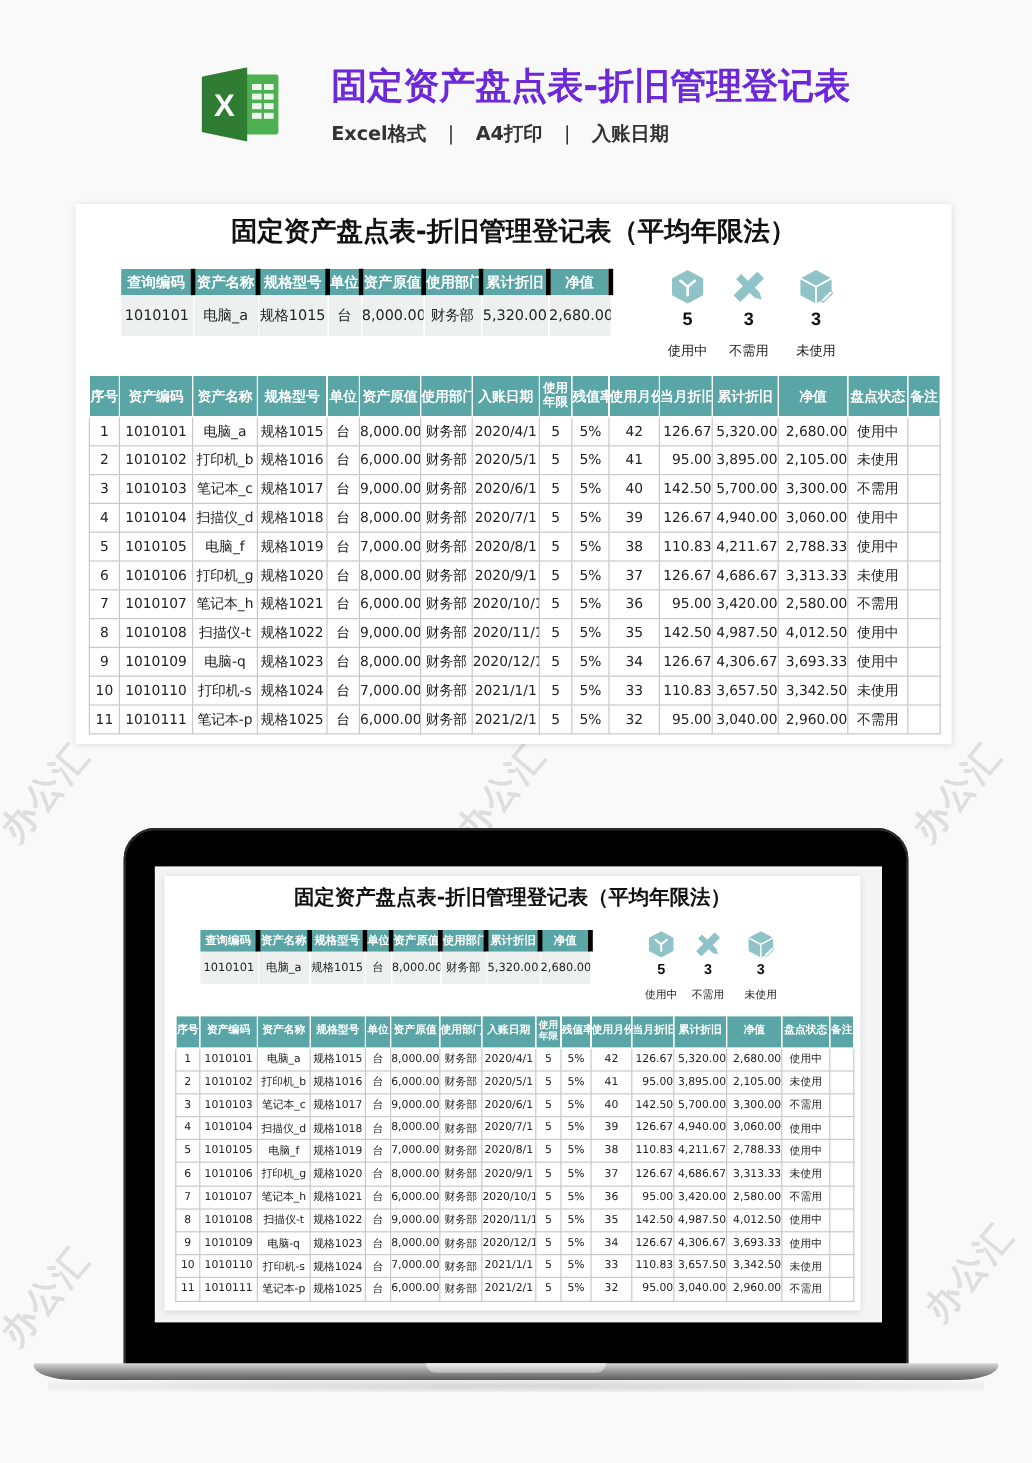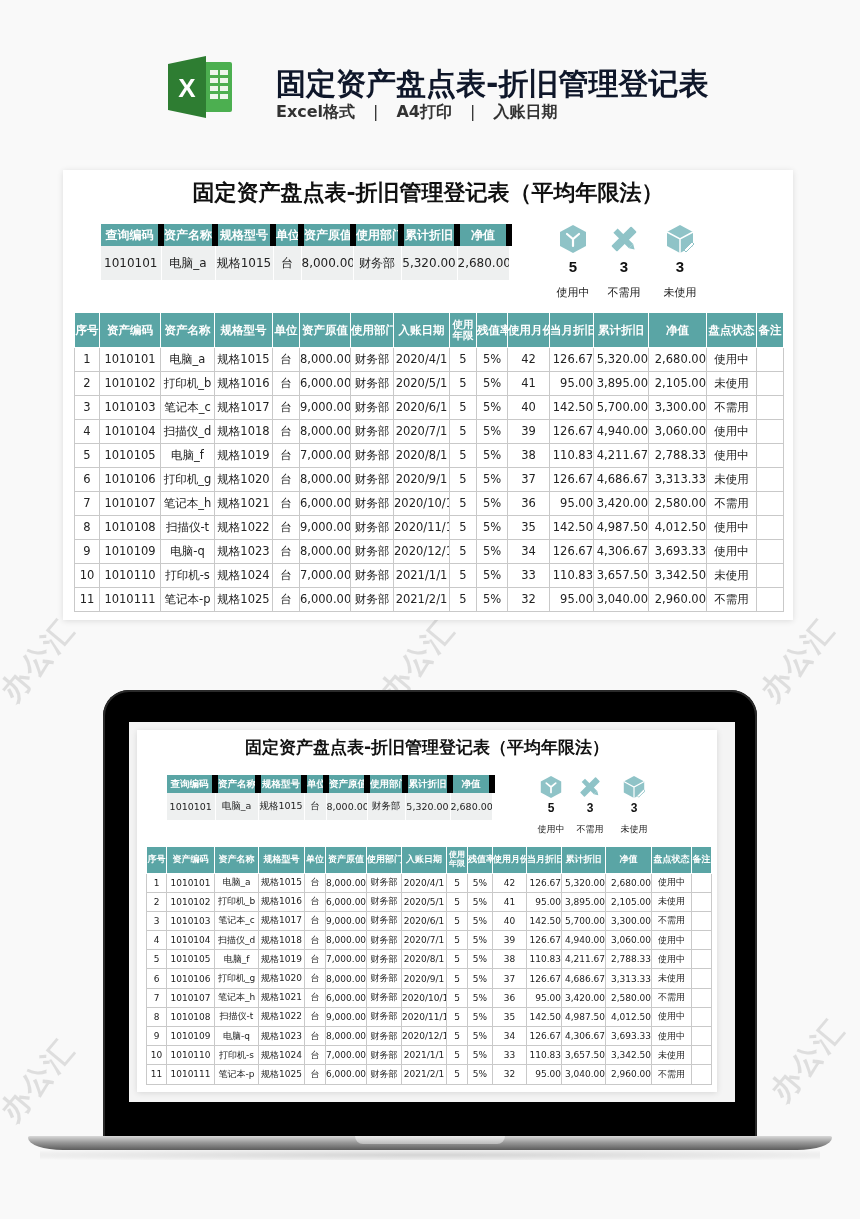--- a/index.html
+++ b/index.html
@@ -2,35 +2,35 @@
 <html><head>
 <meta charset="utf-8">
 <style>
   * { box-sizing: border-box; margin: 0; padding: 0; }
   html, body { width: 860px; height: 1219px; background: #f9f9f9; overflow: hidden; }
   body { position: relative; font-family: "DejaVu Sans", "Liberation Sans", sans-serif; color: #222; }
 
   
   .banner { position: absolute; left: 0; top: 0; width: 860px; height: 160px; }
   .xl-logo { position: absolute; left: 168px; top: 56px; width: 66px; height: 62px; }
-  .banner-title { position: absolute; left: 276px; top: 64px; font-size: 30px; font-weight: bold; color: #0f172a; letter-spacing: 0px; white-space: nowrap; }
+  .banner-title { position: absolute; left: 276px; top: 52px; font-size: 30px; font-weight: bold; color: #6d28d9; letter-spacing: 0px; white-space: nowrap; }
   .banner-sub { position: absolute; left: 276px; top: 102px; font-size: 16px; font-weight: bold; color: #333; white-space: nowrap; display: flex; gap: 0; }
   .banner-sub .sep { margin: 0 18px; font-weight: normal; }
 
   
   .sheet { position: absolute; background: #fff; box-shadow: 0 1px 6px rgba(0,0,0,0.12); }
   .sheet.top { left: 63px; top: 170px; width: 730px; height: 450px; }
 
   .sheet-title { position: absolute; font-weight: bold; color: #111; white-space: nowrap; text-align: center; }
   .top .sheet-title { left: 0; top: 176px; width: 100%; font-size: 22px; }
 
   table { border-collapse: collapse; table-layout: fixed; }
   .teal { background: #5aa5a5; color: #fff; font-weight: bold; }
   .q-table td { text-align: center; white-space: nowrap; overflow: hidden; }
-  .q-table .teal td { border-right: 6px solid #000000; }
+  .q-table .teal td { border-right: 4px solid #000000; }
   .q-table .vals td { background: #eef0f0; border-right: 1px solid #fff; color: #222; }
 
   .main-table td { border: 1px solid #c9c9c9; text-align: center; white-space: nowrap; overflow: hidden; color: #222; }
   .main-table tr.head td { background: #5aa5a5; color: #fff; font-weight: bold; border: 1px solid #fff; border-top: none; line-height: 1.05; }
   .main-table td.r { text-align: right; }
 
   .stats { position: absolute; display: flex; }
   .stat { display: flex; flex-direction: column; align-items: center; }
   .stat .num { font-weight: bold; color: #111; font-family: "Liberation Sans", sans-serif; }
 

